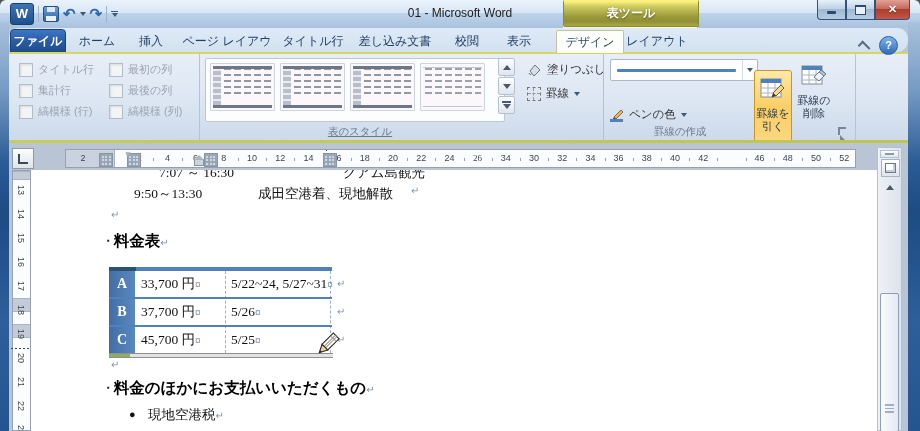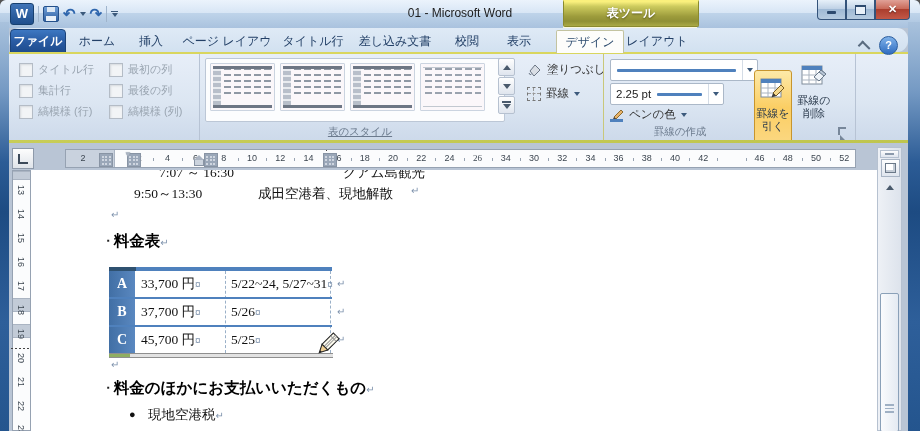--- a/index.html
+++ b/index.html
@@ -295,27 +295,20 @@
       <div class="ddarrow"></div>
     </div>
     <div class="sbbtn" style="top:30px;">
       <div class="borderico"></div>
       <span>罫線</span>
       <div class="ddarrow"></div>
     </div>
     <div class="edge" style="left:594px;background:#c9c87a;"></div>
 
     <div class="combo" style="left:601px;top:5px;width:146px;height:20px;">
-      <div class="linesample"></div>
-      <div class="dd">
-          <div class="ddarrow"></div>
-        </div>
-    </div>
-    <div class="combo" style="left:601px;top:29px;width:112px;height:20px;">
-      <span style="margin-left:5px;">2.25 pt</span>
       <div class="linesample"></div>
       <div class="dd">
           <div class="ddarrow"></div>
         </div>
     </div>
     <div class="pencolor" style="left:601px;top:53px;">
       <div class="penico">
         <svg width="14" height="11" viewBox="0 0 14 11">
             <path d="M4 9 L11 2 L13 4 L6 11 Z" fill="#e8b36a" stroke="#8a6a30"></path>
             <path d="M3 11 L4 9 L6 11 Z" fill="#444"></path>

